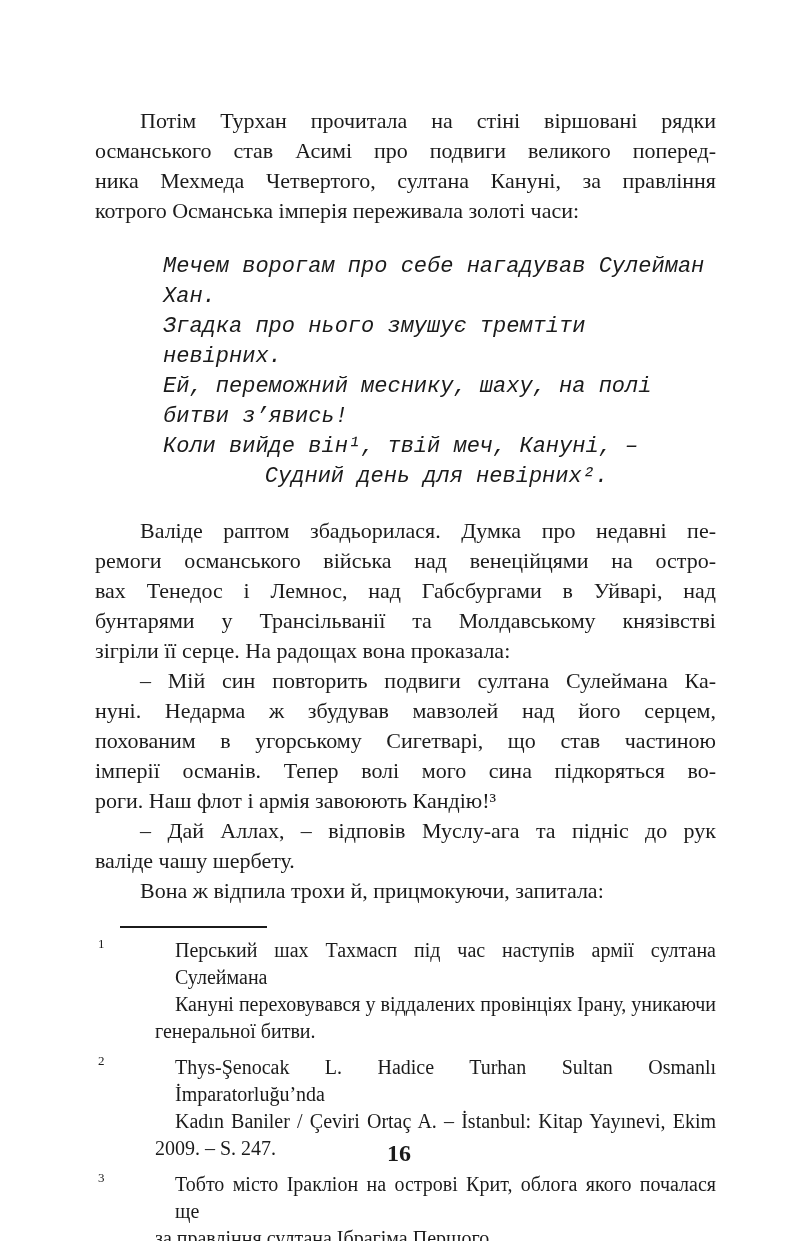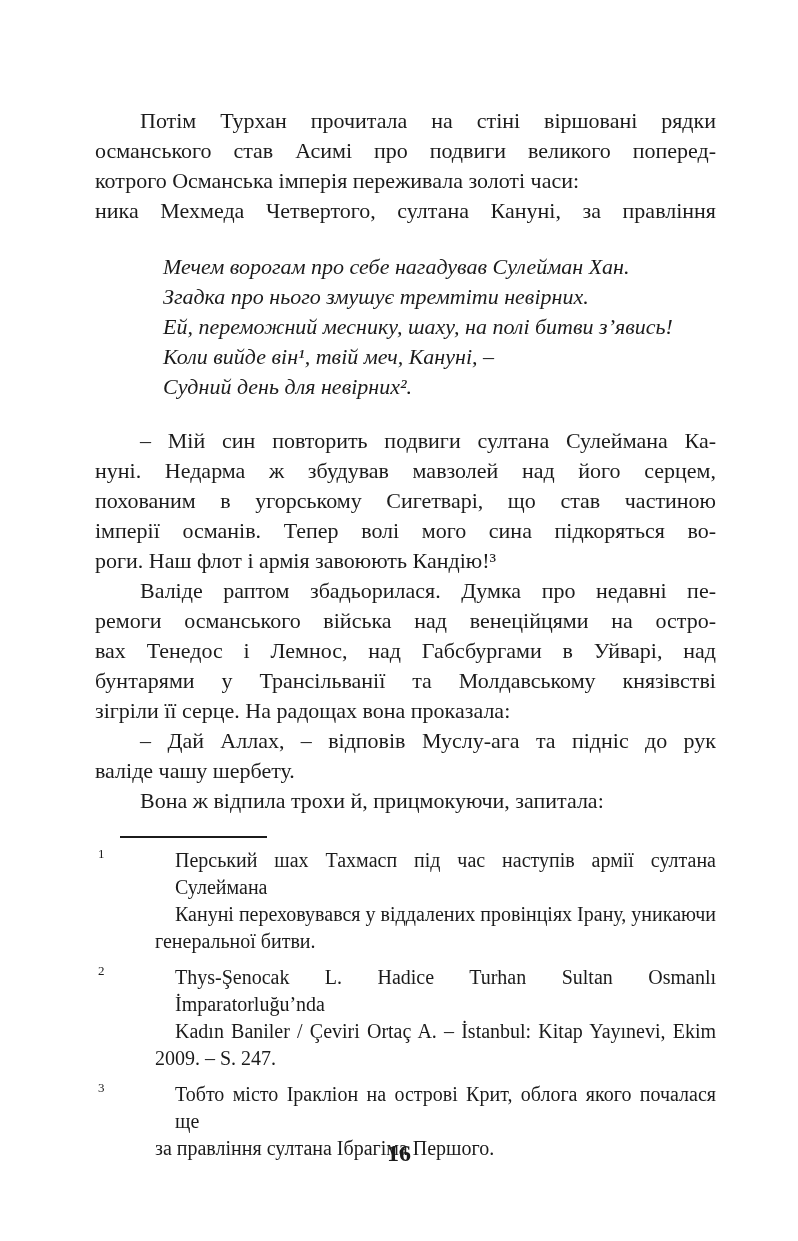--- a/index.html
+++ b/index.html
@@ -19,23 +19,24 @@
   }
   .para { margin: 0; }
   .para.body { font-size: 22px; }
   .para.body .line { line-height: 30px; }
   .para.body .line.just { text-align: justify; text-align-last: justify; }
   .para.body .line.indent { text-indent: 45px; }
   .para.poem {
     font-style: italic;
     font-size: 22px;
     margin: 26px 0 24px 68px;
+    font-family: Liberation Mono, monospace;
   }
   .para.poem .line { line-height: 30px; }
-  .para.poem .line.right { text-align: left; padding-right: 6px; }
+  .para.poem .line.right { text-align: center; padding-right: 6px; }
   .footnote-rule {
     width: 147px; height: 2px;
     background: #1b1b1b;
     margin: 20px 0 6px 25px;
   }
   .footnote {
     position: relative;
     padding-left: 60px;
     font-size: 20px;
     margin-top: 9px;
@@ -59,43 +60,43 @@
   }
 </style>
 </head>
 <body style="background: rgb(255, 255, 255); color: rgb(27, 27, 27);">
 
 <main class="page">
   <div id="paragraphs">
       <div class="para body">
         <div class="line indent just">Потім Турхан прочитала на стіні віршовані рядки</div>
         <div class="line just">османського став Асимі про подвиги великого поперед-</div>
+        <div class="line just">ника Мехмеда Четвертого, султана Кануні, за правління</div>
         <div class="line">котрого Османська імперія переживала золоті часи:</div>
-        <div class="line just">ника Мехмеда Четвертого, султана Кануні, за правління</div>
       </div>
       <div class="para poem">
         <div class="line">Мечем ворогам про себе нагадував Сулейман Хан.</div>
         <div class="line">Згадка про нього змушує тремтіти невірних.</div>
         <div class="line">Ей, переможний меснику, шаху, на полі битви з’явись!</div>
         <div class="line">Коли вийде він¹, твій меч, Кануні, –</div>
         <div class="line right">Судний день для невірних².</div>
       </div>
       <div class="para body">
+        <div class="line indent just">Валіде раптом збадьорилася. Думка про недавні пе-</div>
+        <div class="line just">ремоги османського війська над венеційцями на остро-</div>
+        <div class="line just">вах Тенедос і Лемнос, над Габсбургами в Уйварі, над</div>
+        <div class="line just">бунтарями у Трансільванії та Молдавському князівстві</div>
+        <div class="line">зігріли її серце. На радощах вона проказала:</div>
+      </div>
+      <div class="para body">
         <div class="line indent just">– Мій син повторить подвиги султана Сулеймана Ка-</div>
         <div class="line just">нуні. Недарма ж збудував мавзолей над його серцем,</div>
         <div class="line just">похованим в угорському Сигетварі, що став частиною</div>
         <div class="line just">імперії османів. Тепер волі мого сина підкоряться во-</div>
         <div class="line">роги. Наш флот і армія завоюють Кандію!³</div>
-      </div>
-      <div class="para body">
-        <div class="line indent just">Валіде раптом збадьорилася. Думка про недавні пе-</div>
-        <div class="line just">ремоги османського війська над венеційцями на остро-</div>
-        <div class="line just">вах Тенедос і Лемнос, над Габсбургами в Уйварі, над</div>
-        <div class="line just">бунтарями у Трансільванії та Молдавському князівстві</div>
-        <div class="line">зігріли її серце. На радощах вона проказала:</div>
       </div>
       <div class="para body">
         <div class="line indent just">– Дай Аллах, – відповів Муслу-ага та підніс до рук</div>
         <div class="line">валіде чашу шербету.</div>
       </div>
       <div class="para body">
         <div class="line indent">Вона ж відпила трохи й, прицмокуючи, запитала:</div>
       </div>
     </div>
   <div class="footnote-rule"></div>

